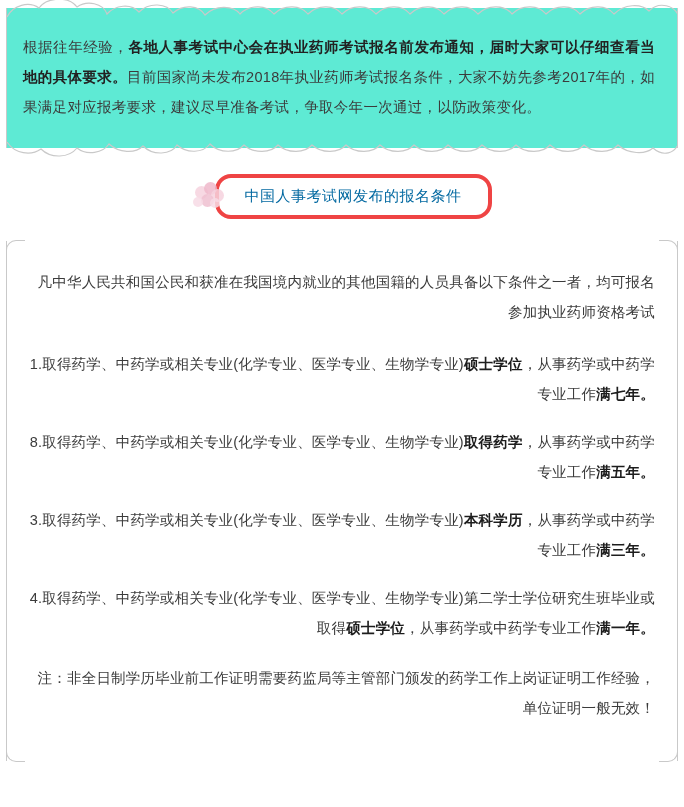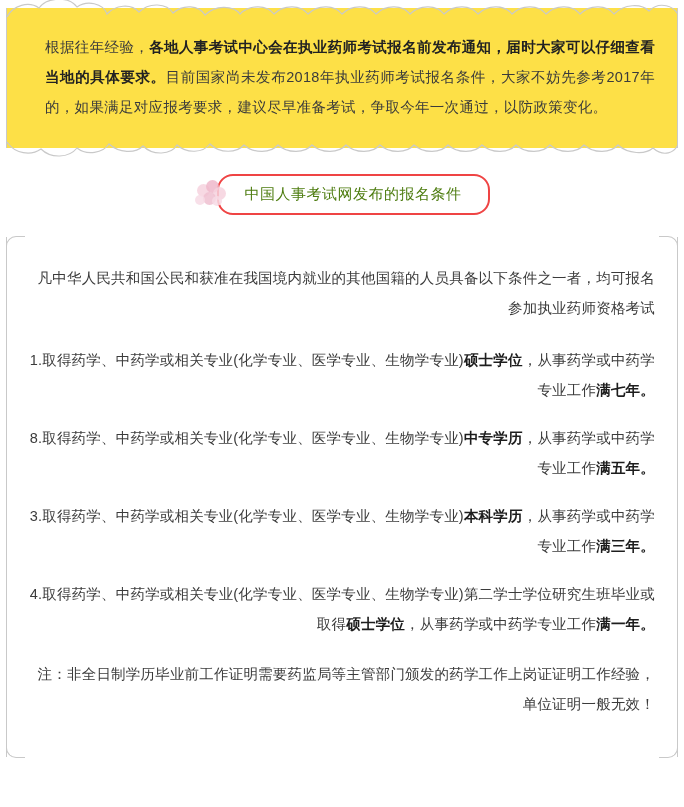--- a/index.html
+++ b/index.html
@@ -20,24 +20,24 @@
     width: 684px;
     height: 807px;
     position: relative;
     box-sizing: border-box;
   }
 
   
   .card-top {
     position: relative;
     margin: 8px 6px 0 6px;
-    padding: 24px 22px 26px 38px;
+    padding: 24px 22px 26px 16px;
     border-left: 1px solid #c9c9c9;
     border-right: 1px solid #c9c9c9;
-    background: #fde047;
+    background: #5eead4;
   }
   .cloud-top {
     position: absolute;
     top: -9px;
     left: 0;
     width: 100%;
     height: 20px;
     overflow: hidden;
     pointer-events: none;
   }
@@ -85,25 +85,25 @@
     opacity: .85;
   }
   .petal.p1 { left: 2px;  top: 4px;  background:#f6d2de; }
   .petal.p2 { left: 11px; top: 0px;  background:#efb7ca; }
   .petal.p3 { left: 18px; top: 7px;  background:#f6d2de; }
   .petal.p4 { left: 8px;  top: 12px; background:#eec0d0; }
   .petal.p5 { left: 17px; top: 16px; background:#f7dbe5; width:10px; height:10px;}
   .petal.p6 { left: 0px;  top: 15px; background:#f7dbe5; width:10px; height:10px;}
 
   .title-pill {
-    border: 2px solid #ef4444;
+    border: 4px solid #ef4444;
     border-radius: 16px;
     padding: 9px 26px;
     font-size: 15px;
-    color: #4d7c0f;
+    color: #0369a1;
     background: #fff;
     letter-spacing: .5px;
     position: relative;
     z-index: 2;
   }
 
   
   .card-main {
     position: relative;
     margin: 22px 6px 0 6px;
@@ -181,20 +181,20 @@
 
   <div class="card-main">
     <span class="corner tl"></span>
     <span class="corner tr"></span>
     <span class="corner bl"></span>
     <span class="corner br"></span>
 
     <p class="body-line intro">凡中华人民共和国公民和获准在我国境内就业的其他国籍的人员具备以下条件之一者，均可报名参加执业药师资格考试</p>
     <div id="items-holder">
         <p class="body-line"><span>1.取得药学、中药学或相关专业(化学专业、医学专业、生物学专业)</span><b>硕士学位</b><span>，从事药学或中药学专业工作</span><b>满七年。</b></p>
-        <p class="body-line"><span>8.取得药学、中药学或相关专业(化学专业、医学专业、生物学专业)</span><b>中专学历</b><span>，从事药学或中药学专业工作</span><b>满五年。</b></p>
+        <p class="body-line"><span>8.取得药学、中药学或相关专业(化学专业、医学专业、生物学专业)</span><b>取得药学</b><span>，从事药学或中药学专业工作</span><b>满五年。</b></p>
         <p class="body-line"><span>3.取得药学、中药学或相关专业(化学专业、医学专业、生物学专业)</span><b>本科学历</b><span>，从事药学或中药学专业工作</span><b>满三年。</b></p>
         <p class="body-line"><span>4.取得药学、中药学或相关专业(化学专业、医学专业、生物学专业)第二学士学位研究生班毕业或取得</span><b>硕士学位</b><span>，从事药学或中药学专业工作</span><b>满一年。</b></p>
       </div>
     <p class="body-line note">注：非全日制学历毕业前工作证明需要药监局等主管部门颁发的药学工作上岗证证明工作经验，单位证明一般无效！</p>
   </div>
 
 </div>
 
 </body></html>

